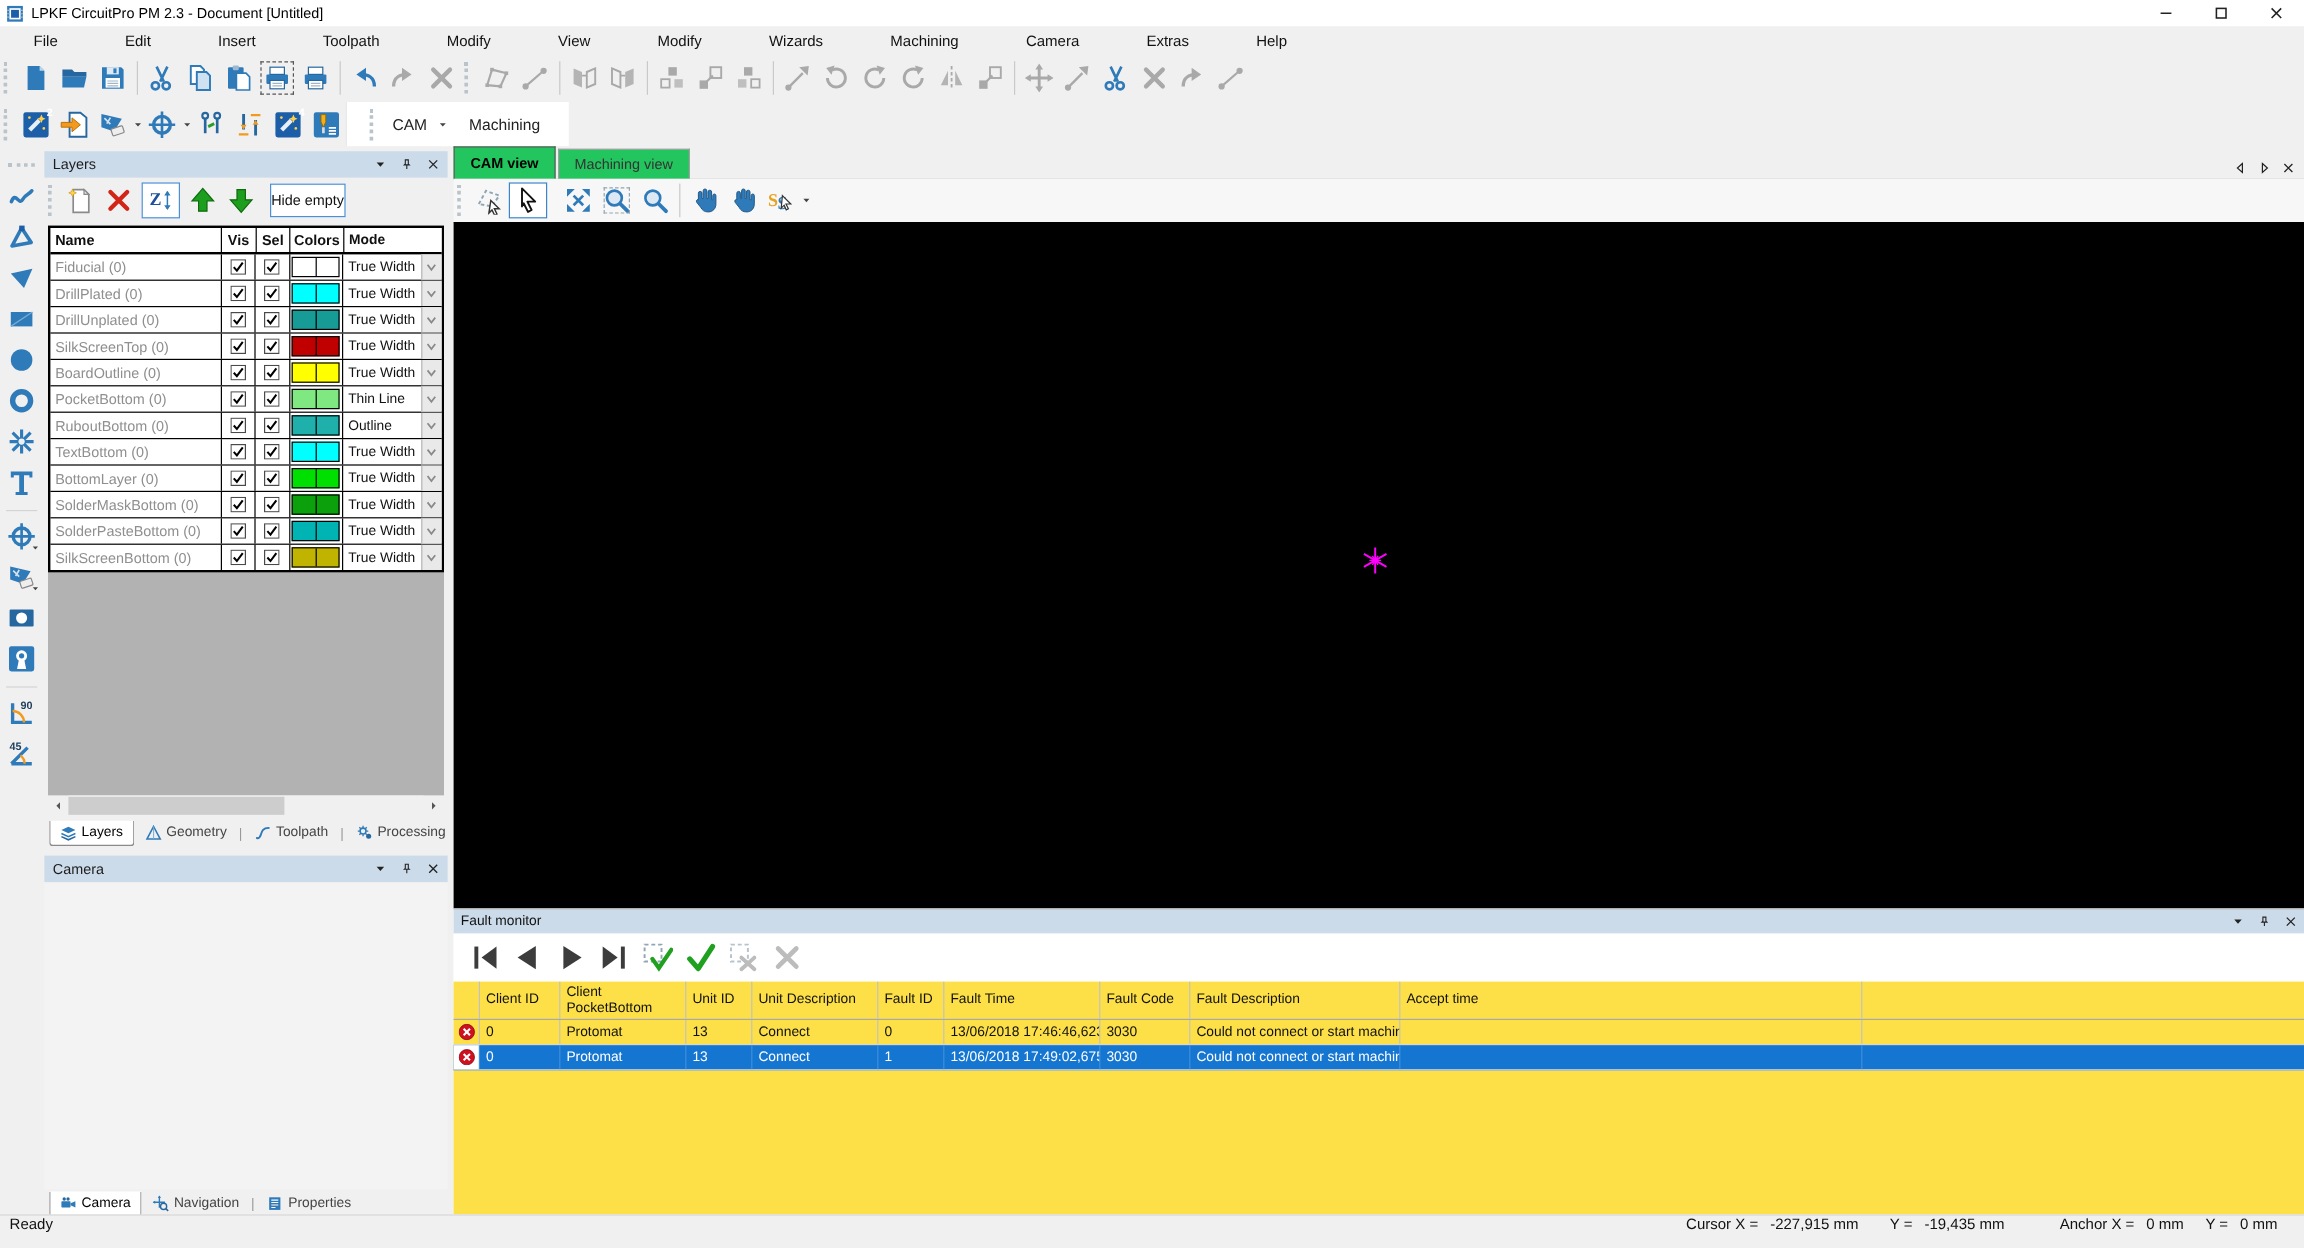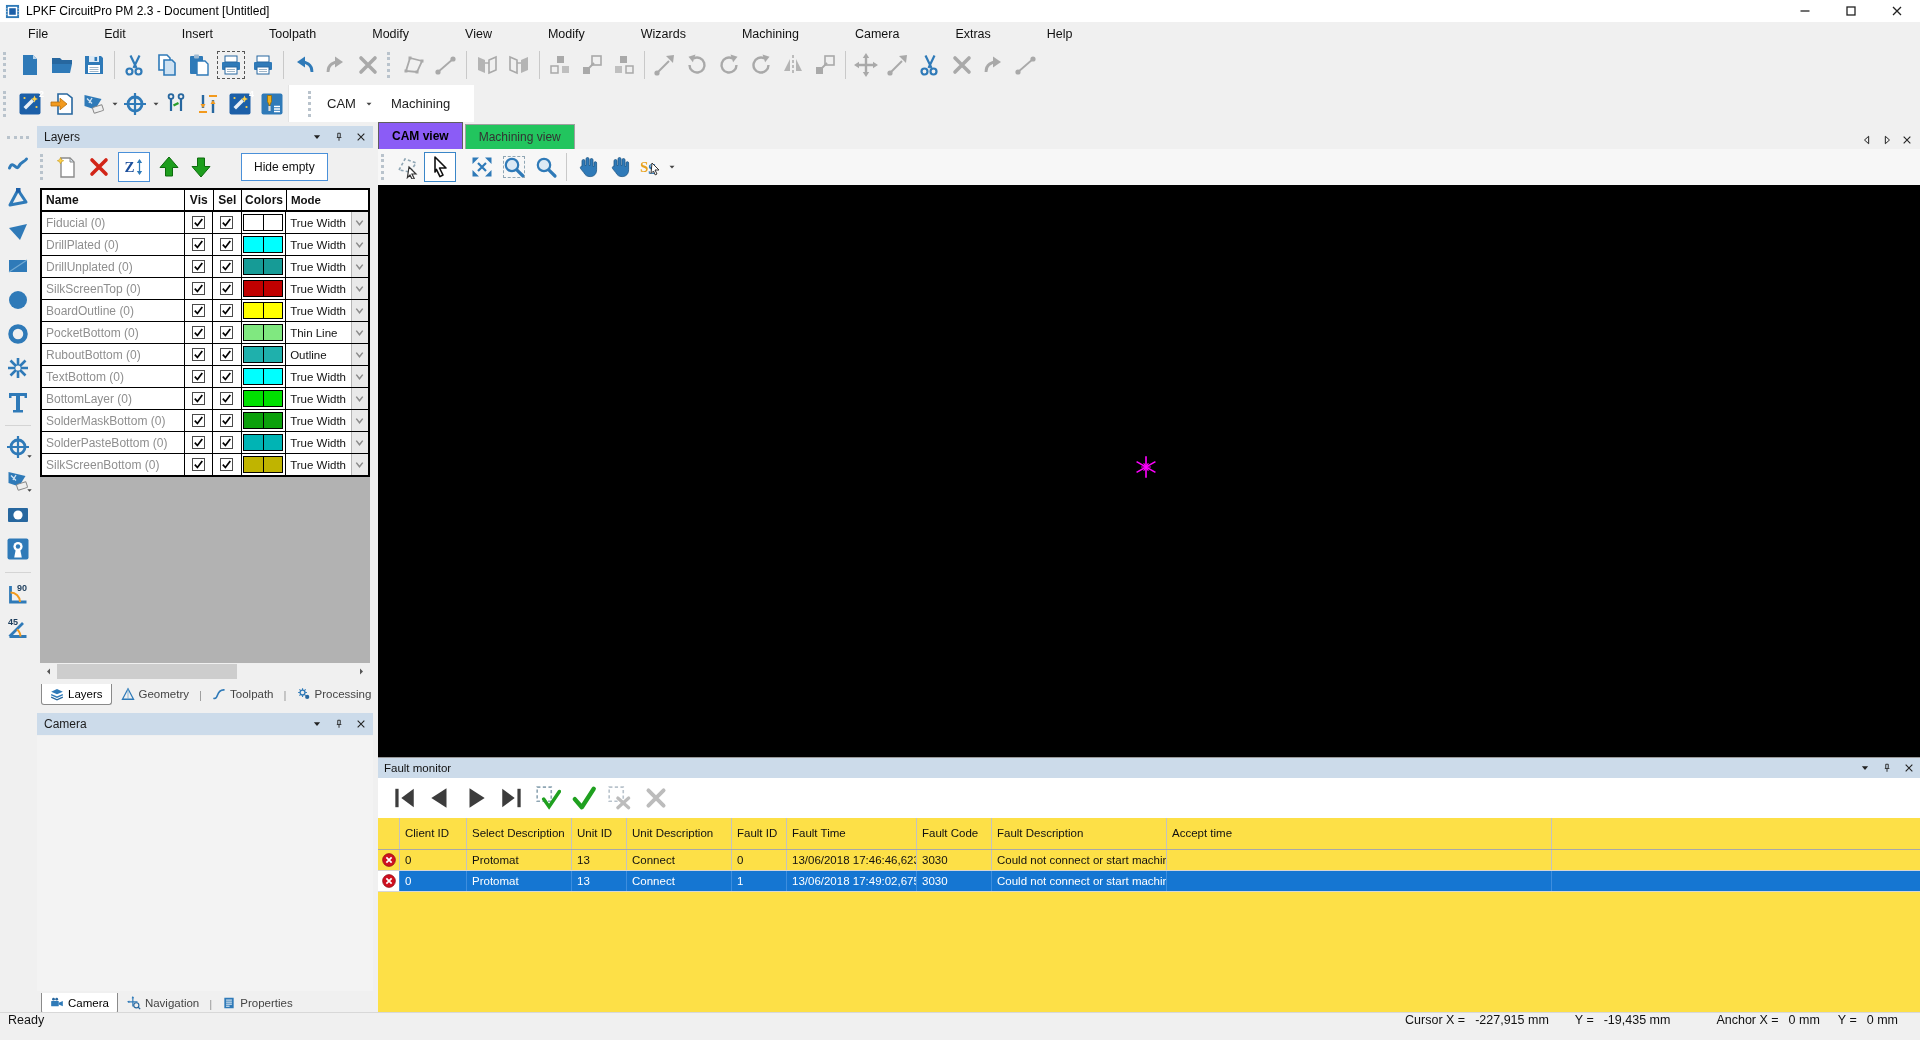--- a/index.html
+++ b/index.html
@@ -35,21 +35,21 @@
   .hr{width:26px;border-top:1px solid #d4d4d4;margin:4px 0 6px}
   
   .dock{position:absolute;left:35px;top:122px;width:341px;bottom:28px;background:#f0f0f0}
   .phead{position:absolute;left:2px;right:3px;height:22px;background:#ccdbea;display:flex;align-items:center;padding:0 7px;font-size:12px;color:#1c1c1c;box-sizing:border-box}
   .phicons{margin-left:auto;display:flex;gap:12px;align-items:center}
   .phico{width:10px;height:10px;color:#222}
   .lp-tools{position:absolute;left:2px;top:28px;right:3px;height:34px;display:flex;align-items:center;background:#f0f0f0}
   .boxsel{border:1px solid #4a90d9;background:#fff;display:flex;align-items:center;justify-content:center}
   .zbox{width:30px;height:28px;margin:0 3px}
   .zbox b{color:#1c4f9c;font-size:15px;font-family:"Liberation Serif",serif}
-  .hideempty{height:26px;padding:0 12px;font-size:12px;margin-left:24px}
+  .hideempty{height:26px;padding:0 0;font-size:12px;margin-left:8px}
   
   .ltable{position:absolute;left:5px;top:66px;width:330px;background:#fff;border:2px solid #000;box-sizing:border-box;font-size:12px}
   .lhead,.lrow{display:flex;height:21px;border-bottom:1px solid #000}
   .lhead{font-weight:bold;height:20px;border-bottom:2px solid #000}
   .lrow:last-child{border-bottom:none}
   .cn{width:150px;border-right:1px solid #000;display:flex;align-items:center;padding-left:4px;box-sizing:border-box}
   .cv,.cs{width:30px;border-right:1px solid #000;display:flex;align-items:center;justify-content:center;box-sizing:border-box}
   .cc{width:47px;border-right:1px solid #000;display:flex;align-items:center;justify-content:center;box-sizing:border-box}
   .cm{width:68px;display:flex;align-items:center;padding-left:4px;box-sizing:border-box;font-size:11.5px;white-space:nowrap}
   .cd{width:17px;background:#e9e9e9;border-left:1px solid #b5b5b5;display:flex;align-items:center;justify-content:center}
@@ -72,21 +72,21 @@
   .tabico{width:14px;height:14px}
   .lp-tabs{left:6px;top:562px}
   .cam-body{position:absolute;left:2px;top:614px;right:3px;height:255px;background:#f3f3f3}
   .cam-tabs{left:6px;top:871px}
   .cam-head{top:591px}
   .lp-head{top:4px}
   
   .main{position:absolute;left:378px;top:122px;right:0;bottom:28px;background:#f0f0f0}
   .doctabs{position:absolute;left:0;top:0;right:0;height:27px;display:flex;align-items:flex-end;border-bottom:1px solid #9a9a9a;background:#f0f0f0}
   .dtab{height:24px;padding:0 13px;display:flex;align-items:center;font-size:12px;border:1px solid #a0a0a0;border-bottom:none;background:#22c55e;color:#333;margin-right:2px}
-  .dtab.act{background:#8b5cf6;font-weight:bold;border-color:#5f5f5f;color:#000;height:26px}
+  .dtab.act{background:#22c55e;font-weight:bold;border-color:#5f5f5f;color:#000;height:26px}
   .dtctrl{margin-left:auto;display:flex;align-items:center;gap:10px;padding-right:8px;padding-bottom:4px}
   .dtctrl svg{width:10px;height:10px;color:#222}
   .vbar{position:absolute;left:0;top:27px;right:0;height:36px;background:#f7f7f7;display:flex;align-items:center;border-bottom:1px solid #aaa}
   .vbtn{width:32px;height:30px;display:flex;align-items:center;justify-content:center;position:relative}
   .vbtn.sel{border:1px solid #3a86c8;background:#fff;box-sizing:border-box}
   .canvas{position:absolute;left:0;top:63px;right:0;height:572px;background:#000}
   .marker{position:absolute;width:26px;height:26px;color:#ff00ff}
   
   .fault{position:absolute;left:0;top:635px;right:0;bottom:0;background:#fff;border-top:1px solid #999}
   .fhead{position:absolute;left:0;top:0;right:0;height:20px;background:#ccdbea;display:flex;align-items:center;padding:0 6px;font-size:11.5px;box-sizing:border-box}
@@ -1317,21 +1317,21 @@
         <span class="fbtn">
             <svg class="ic" style="color:#bcbcbc">
               <use href="#sy-x"></use>
             </svg>
           </span>
       </div>
       <div class="ftable">
         <div class="fh">
           <span class="fc c0"></span>
           <span class="fc c1">Client ID</span>
-          <span class="fc c2">Select Description</span>
+          <span class="fc c2">Client PocketBottom</span>
           <span class="fc c3">Unit ID</span>
           <span class="fc c4">Unit Description</span>
           <span class="fc c5">Fault ID</span>
           <span class="fc c6">Fault Time</span>
           <span class="fc c7">Fault Code</span>
           <span class="fc c8">Fault Description</span>
           <span class="fc c9">Accept time</span>
           <span class="fc cfill"></span>
         </div>
         <div class="fr">

